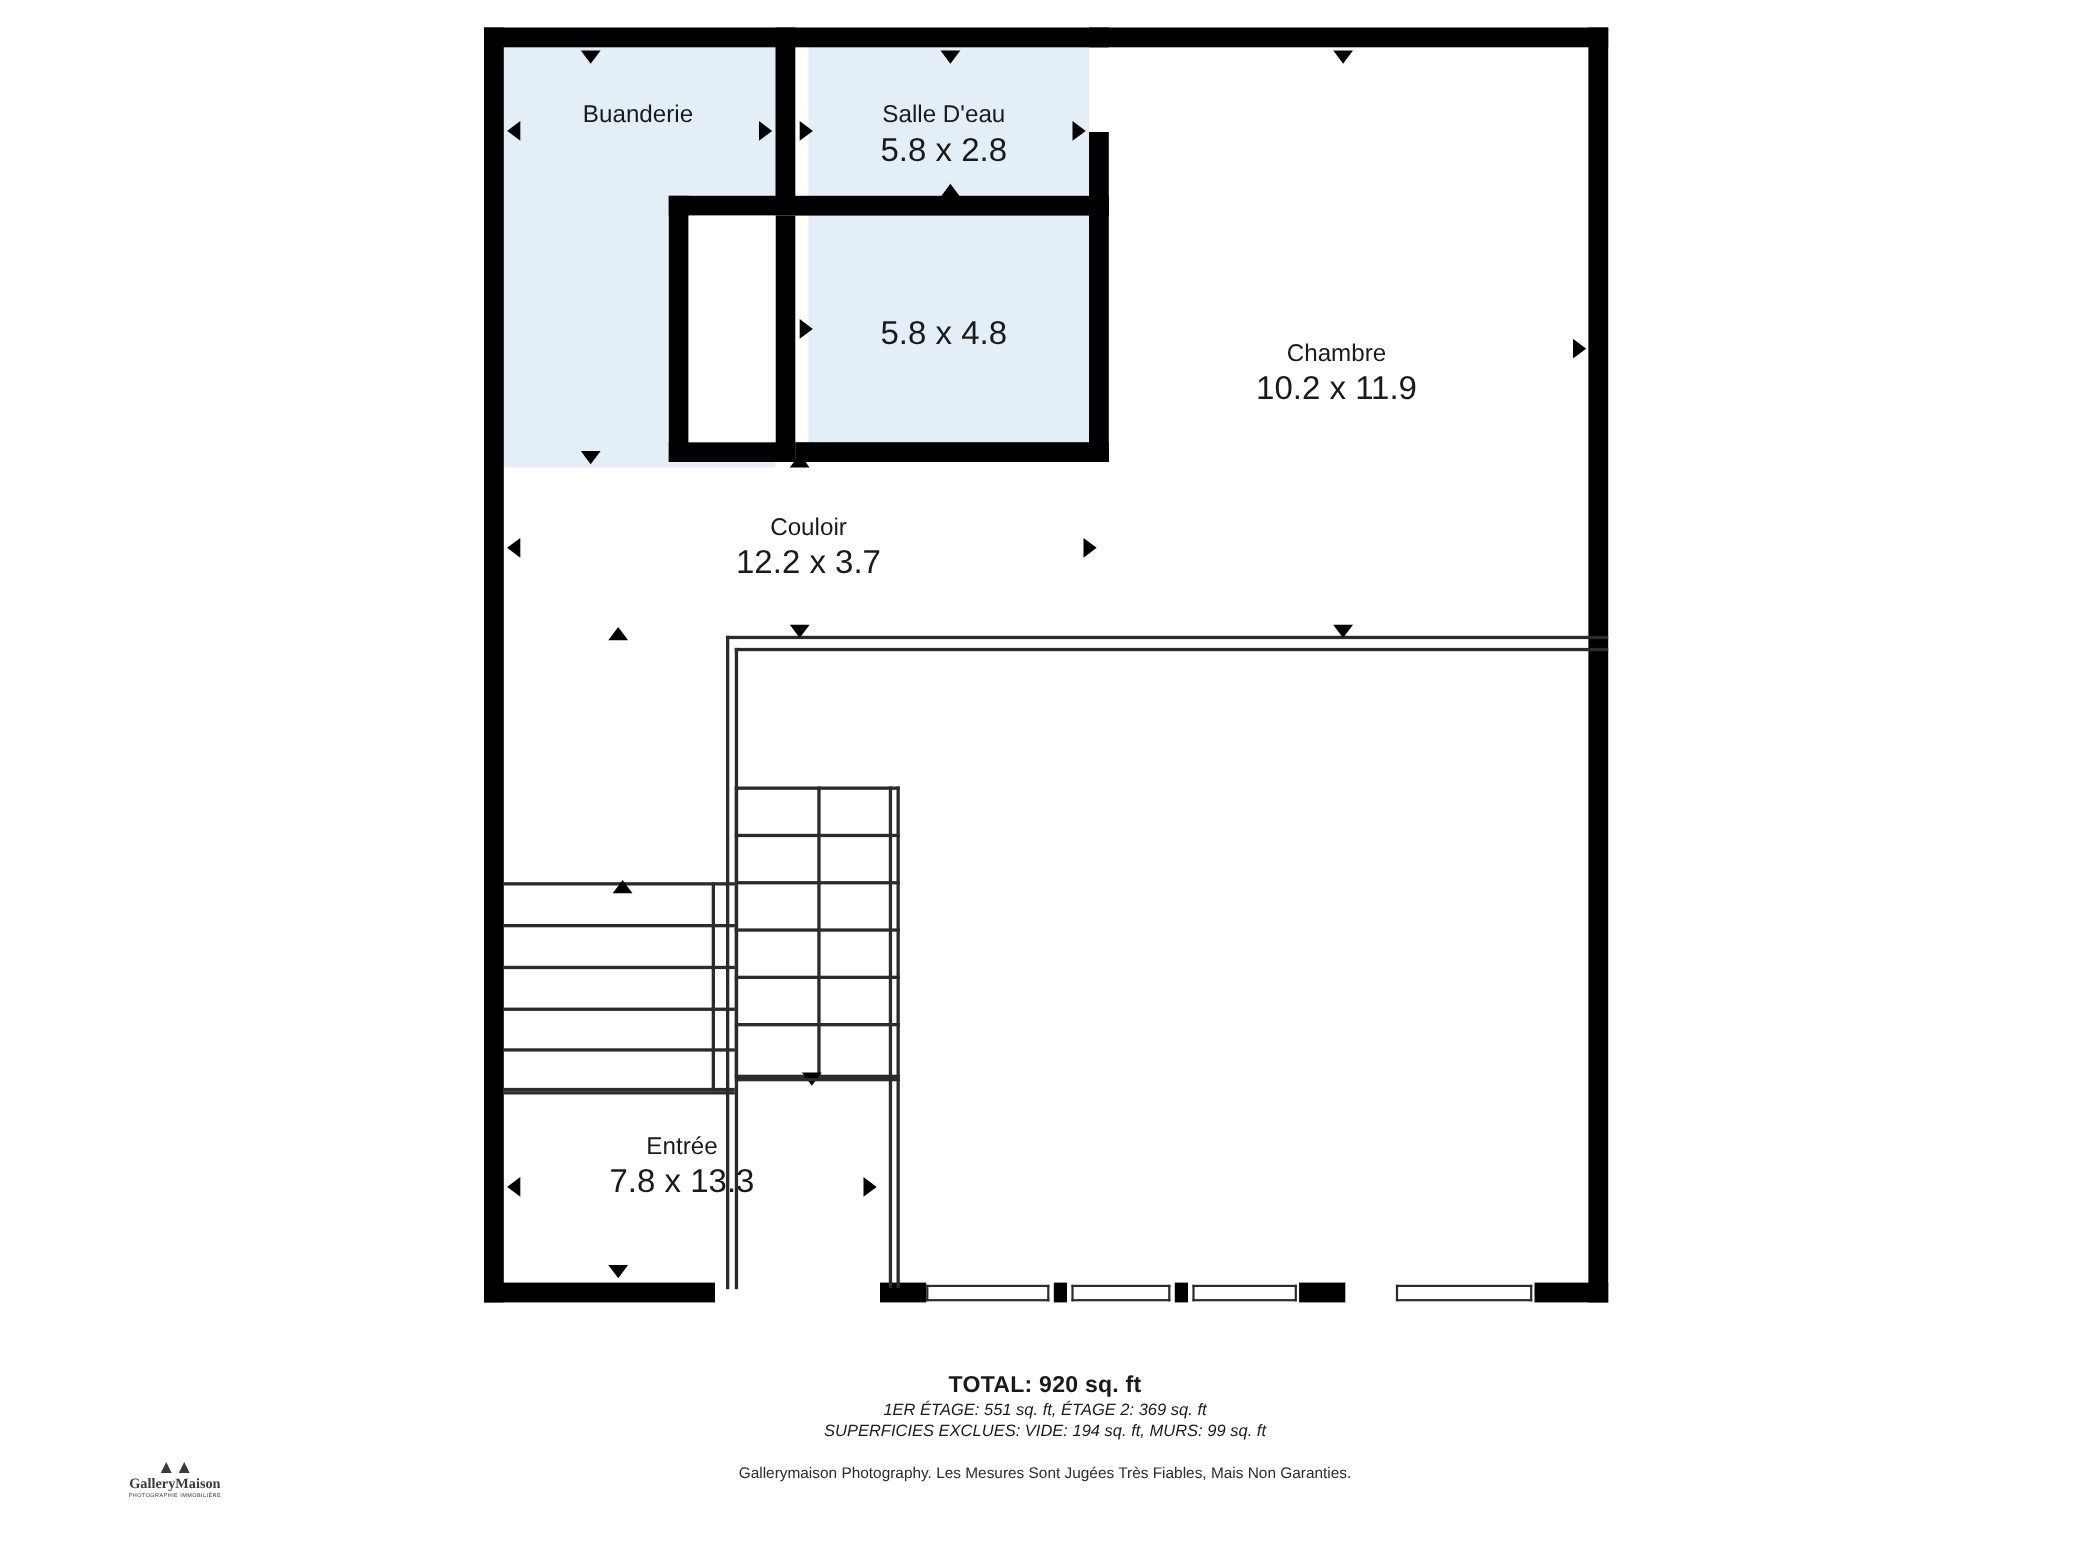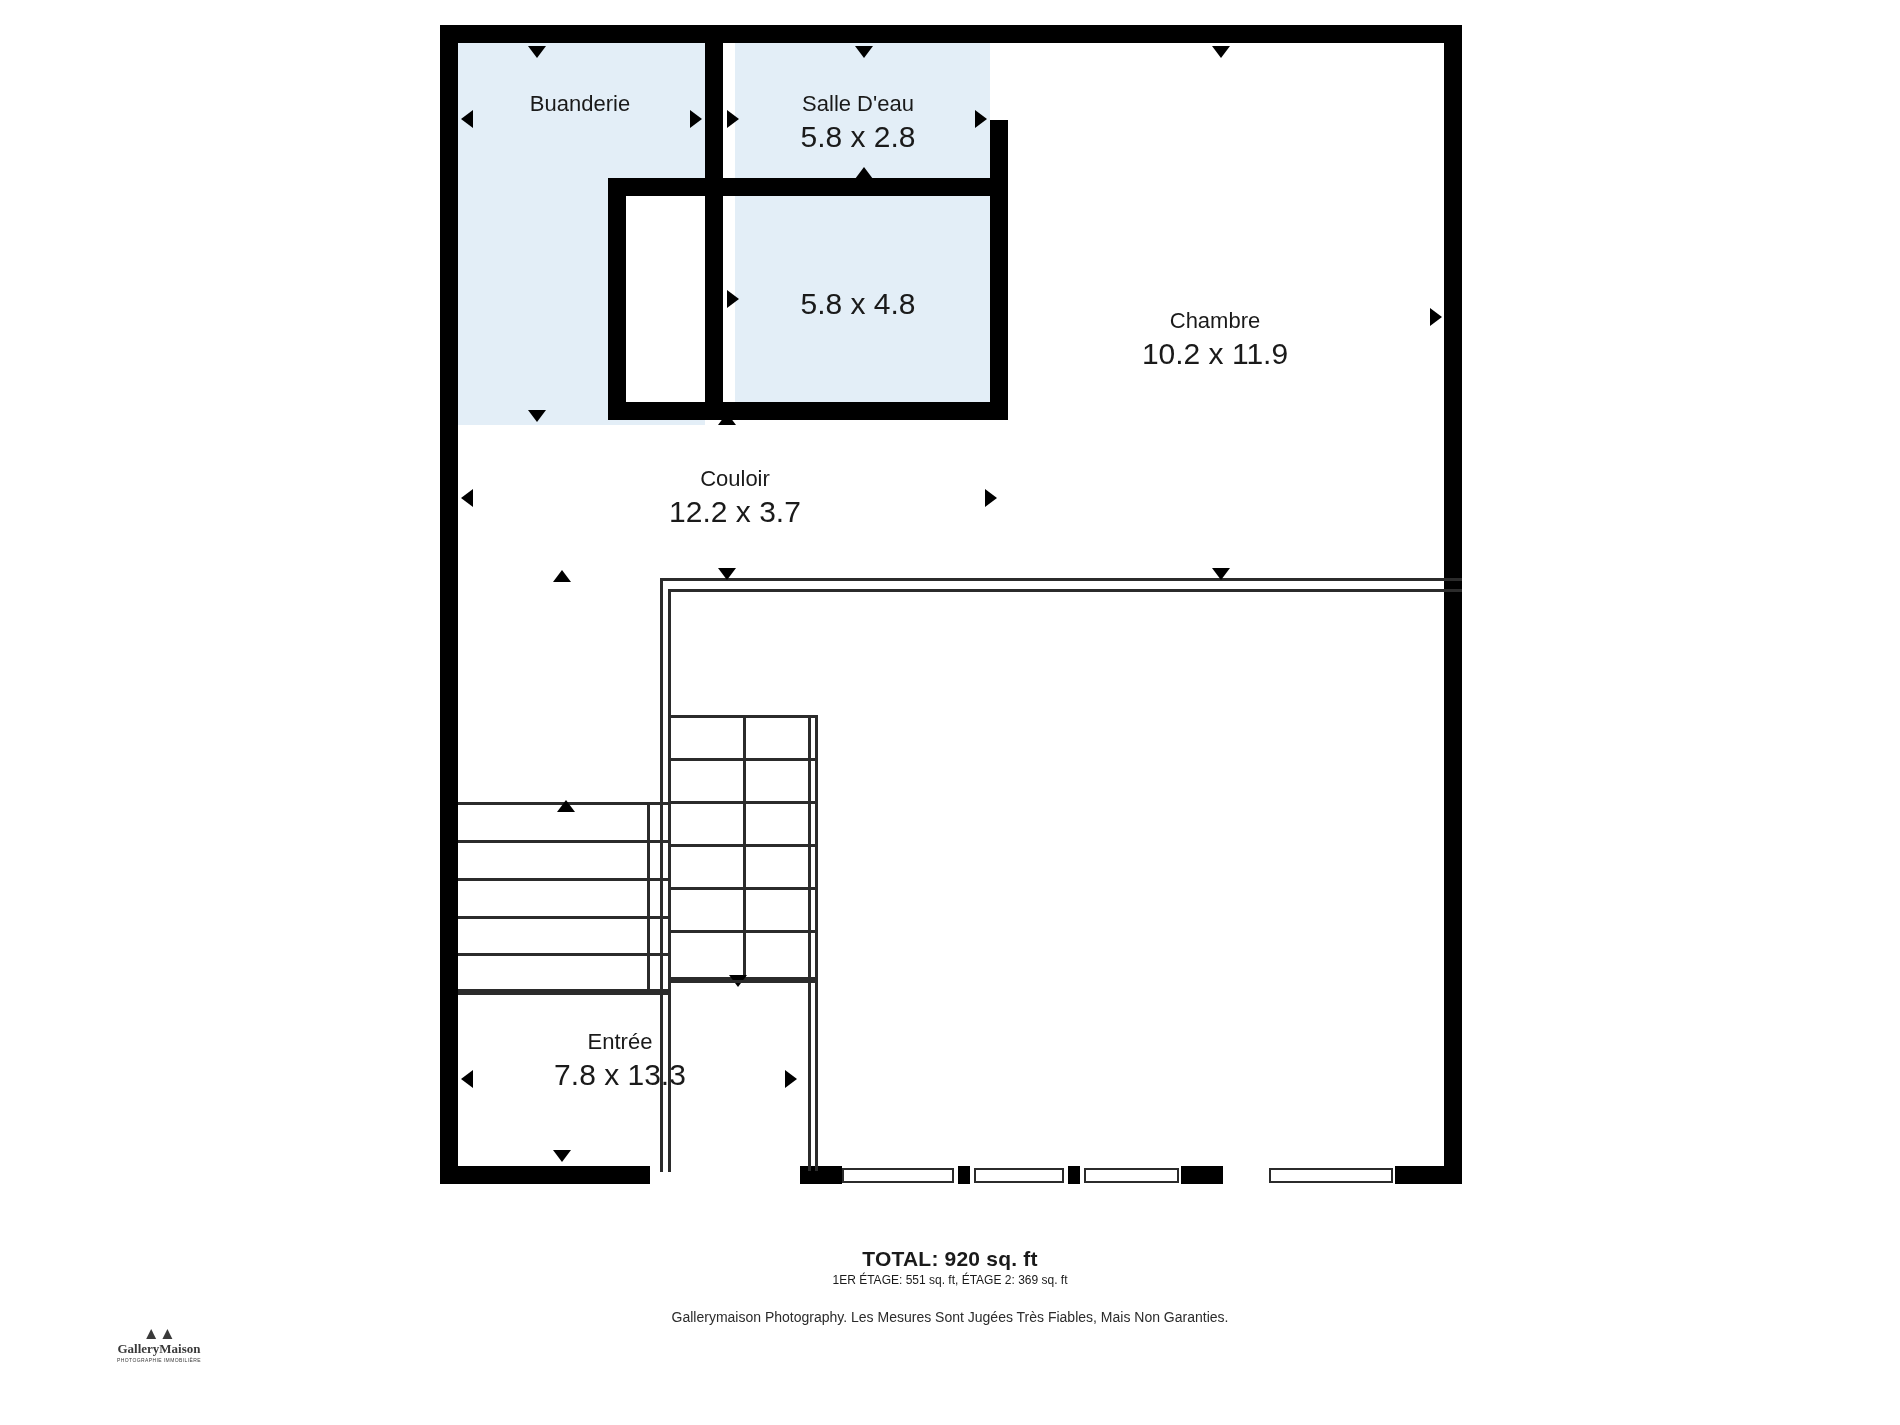--- a/index.html
+++ b/index.html
@@ -95,22 +95,23 @@
     width: 1900px;
     text-align: center;
   }
   #footer .total {
     font-size: 21px;
     font-weight: bold;
     letter-spacing: .2px;
     margin: 0;
   }
   #footer .line {
-    font-size: 12px;
+    font-size: 15px;
     margin: 2px 0 0 0;
+    font-style: italic;
   }
   #footer .disclaimer {
     font-size: 14px;
     color: #2b2b2b;
     margin: 22px 0 0 0;
   }
 
   
   #logo {
     position: absolute;
@@ -293,20 +294,21 @@
   <div class="room-label" style="left:480px; top:1028px; width:280px;">
     <span class="name">Entrée</span>
     <span class="dims">7.8 x 13.3</span>
   </div>
 
 </div>
 
 <div id="footer">
   <p class="total">TOTAL: 920 sq. ft</p>
   <p class="line">1ER ÉTAGE: 551 sq. ft, ÉTAGE 2: 369 sq. ft</p>
+  <p class="line">SUPERFICIES EXCLUES: VIDE: 194 sq. ft, MURS: 99 sq. ft</p>
   <p class="disclaimer">Gallerymaison Photography. Les Mesures Sont Jugées Très Fiables, Mais Non Garanties.</p>
 </div>
 
 <div id="logo">
   <span class="mark">▲▲</span>
   <span class="brand">GalleryMaison</span>
   <span class="tag">PHOTOGRAPHIE IMMOBILIÈRE</span>
 </div>
 
 </body></html>

